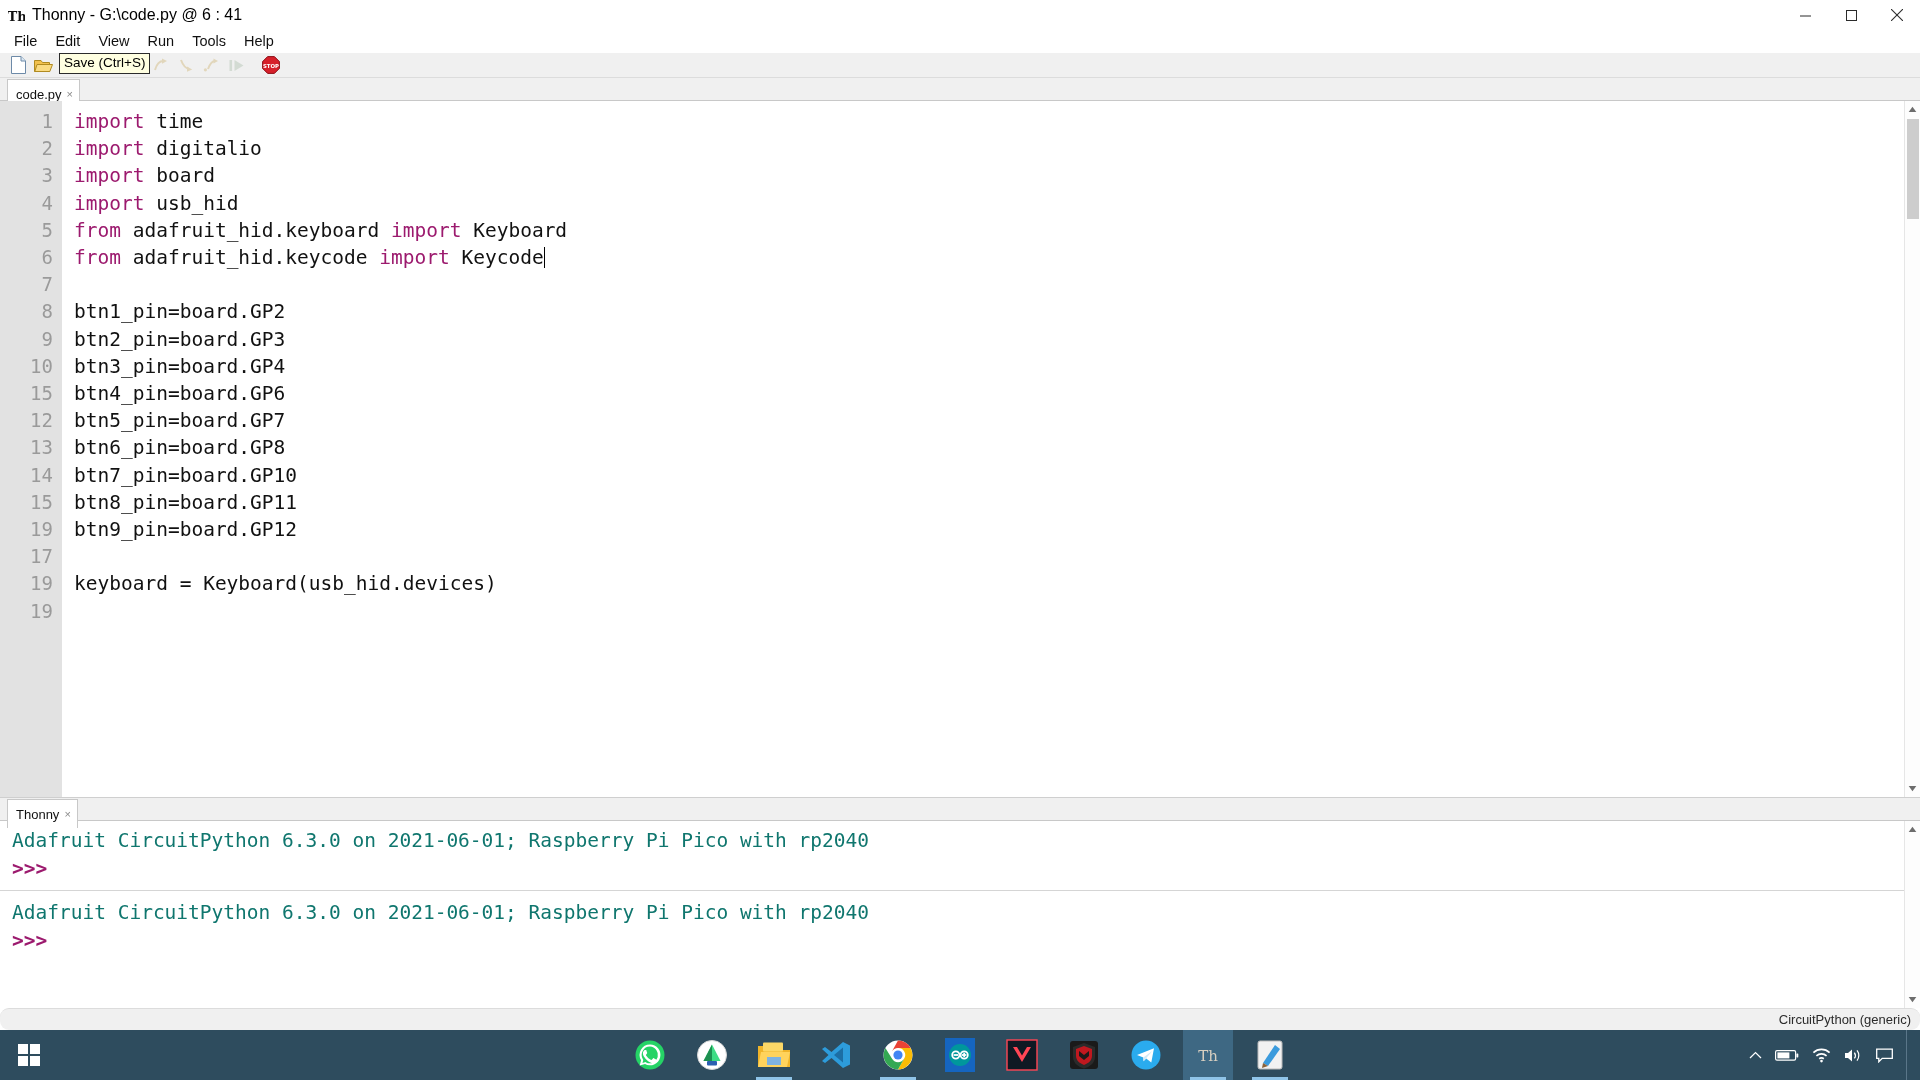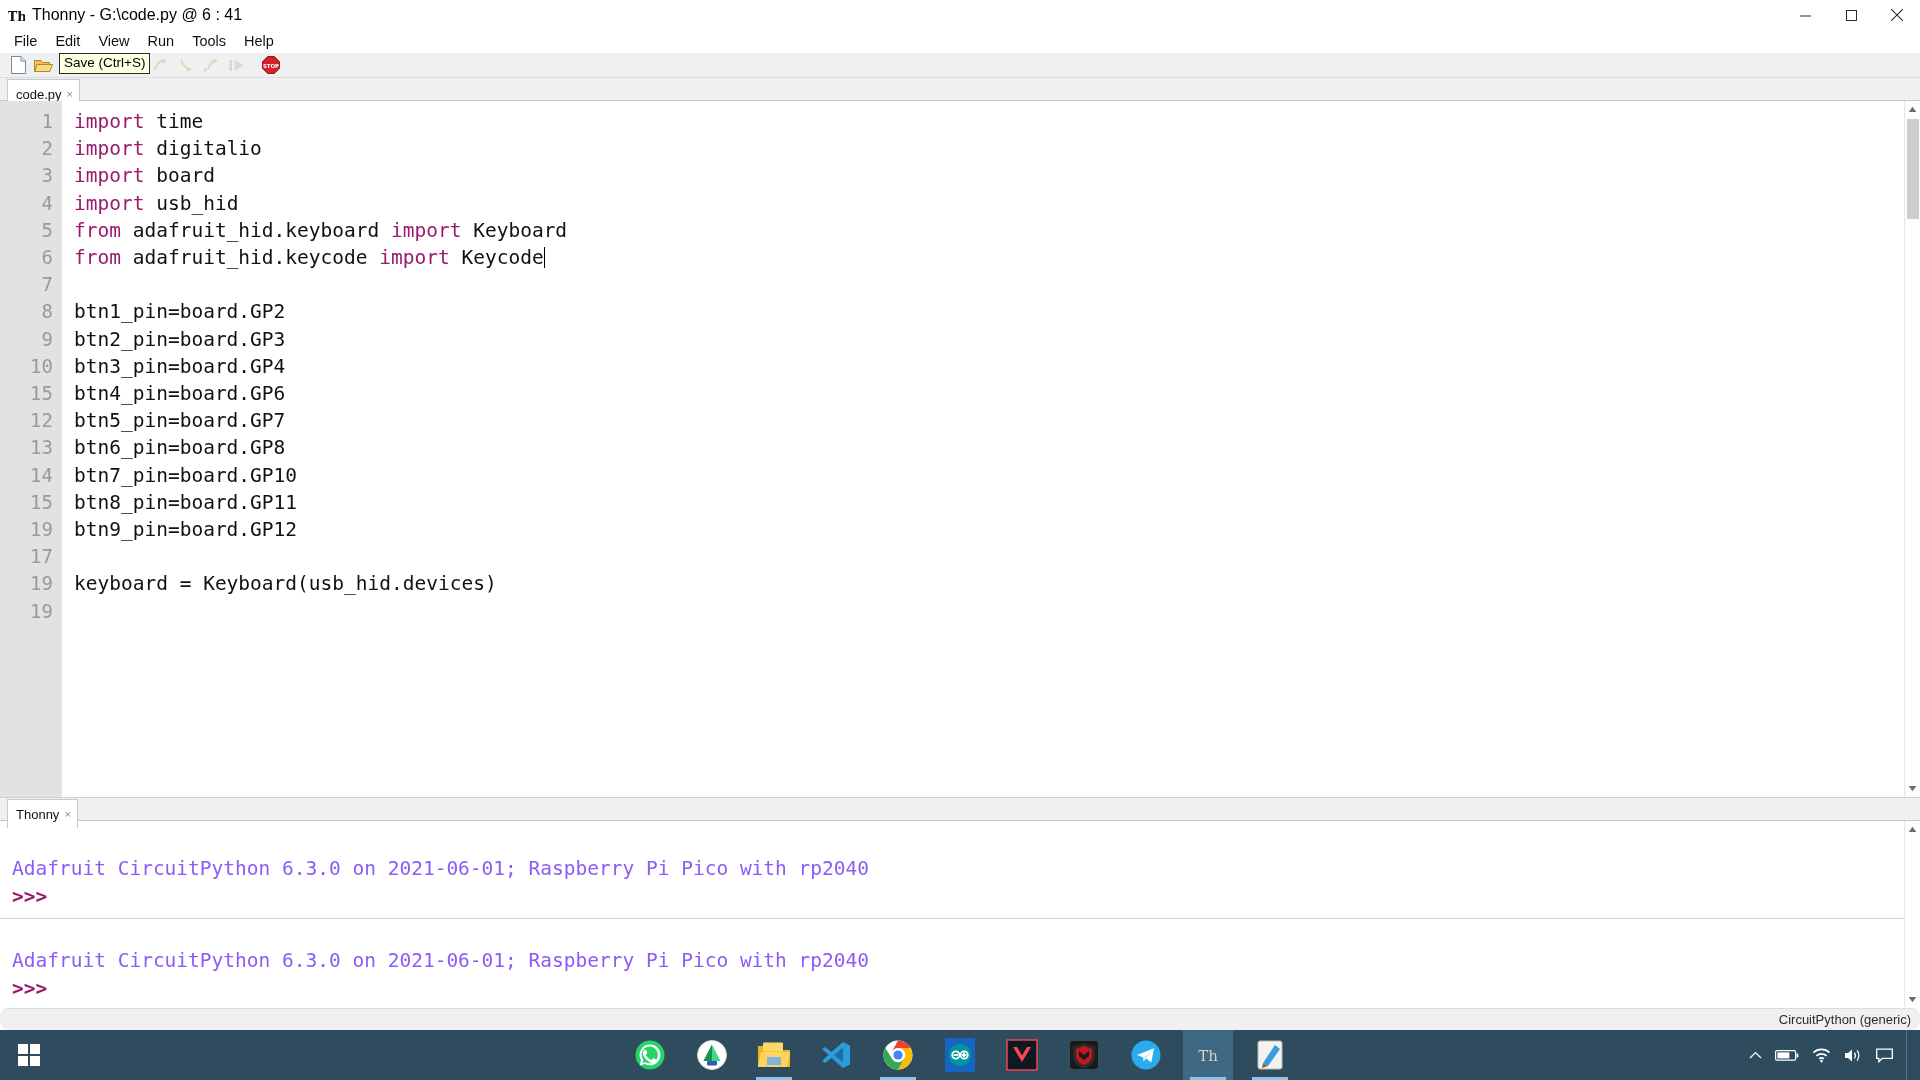--- a/index.html
+++ b/index.html
@@ -109,21 +109,21 @@
   
   #shell-notebook { flex:0 0 210px; display:flex; flex-direction:column; }
   #shell-body {
     flex:1 1 auto; display:flex; background:#ffffff; min-height:0;
   }
   #shell-text {
     flex:1 1 auto; padding:6px 0 0 12px; overflow:hidden;
     font-family:"DejaVu Sans Mono", monospace; font-size:19.5px; line-height:27.5px;
     white-space:pre;
   }
-  .shell-banner { color:#8b5cf6;margin-top:28px; }
+  .shell-banner { color:#0f766e; }
   .shell-prompt { color:#9c1a6e; font-weight:bold; }
   .shell-divider {
     border:none; border-top:1px solid #d5d5d5; margin:8px 0 8px -12px; width:calc(100% + 12px);
   }
 
   
   #status-bar {
     height:22px; flex:0 0 22px; background:#f0f0f0; border-top:1px solid #dcdcdc;
     display:flex; align-items:center; justify-content:flex-end; padding-right:9px;
     font-size:13px; color:#2b2b2b;border-radius:9px;

